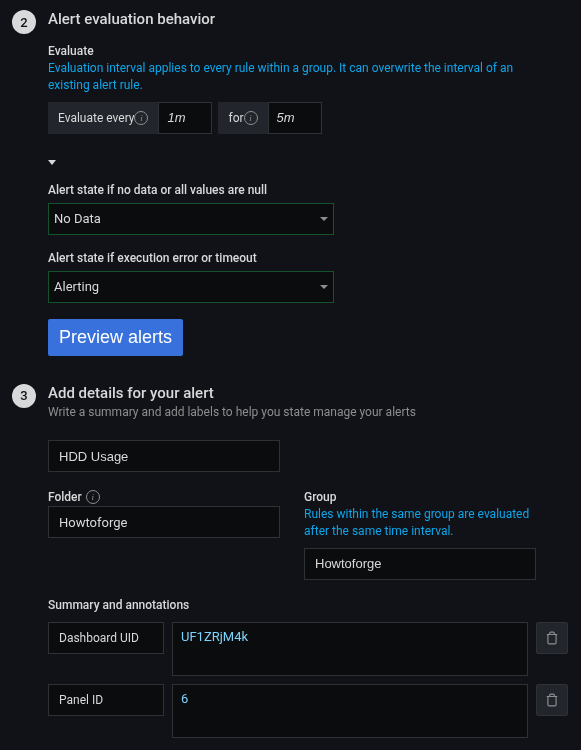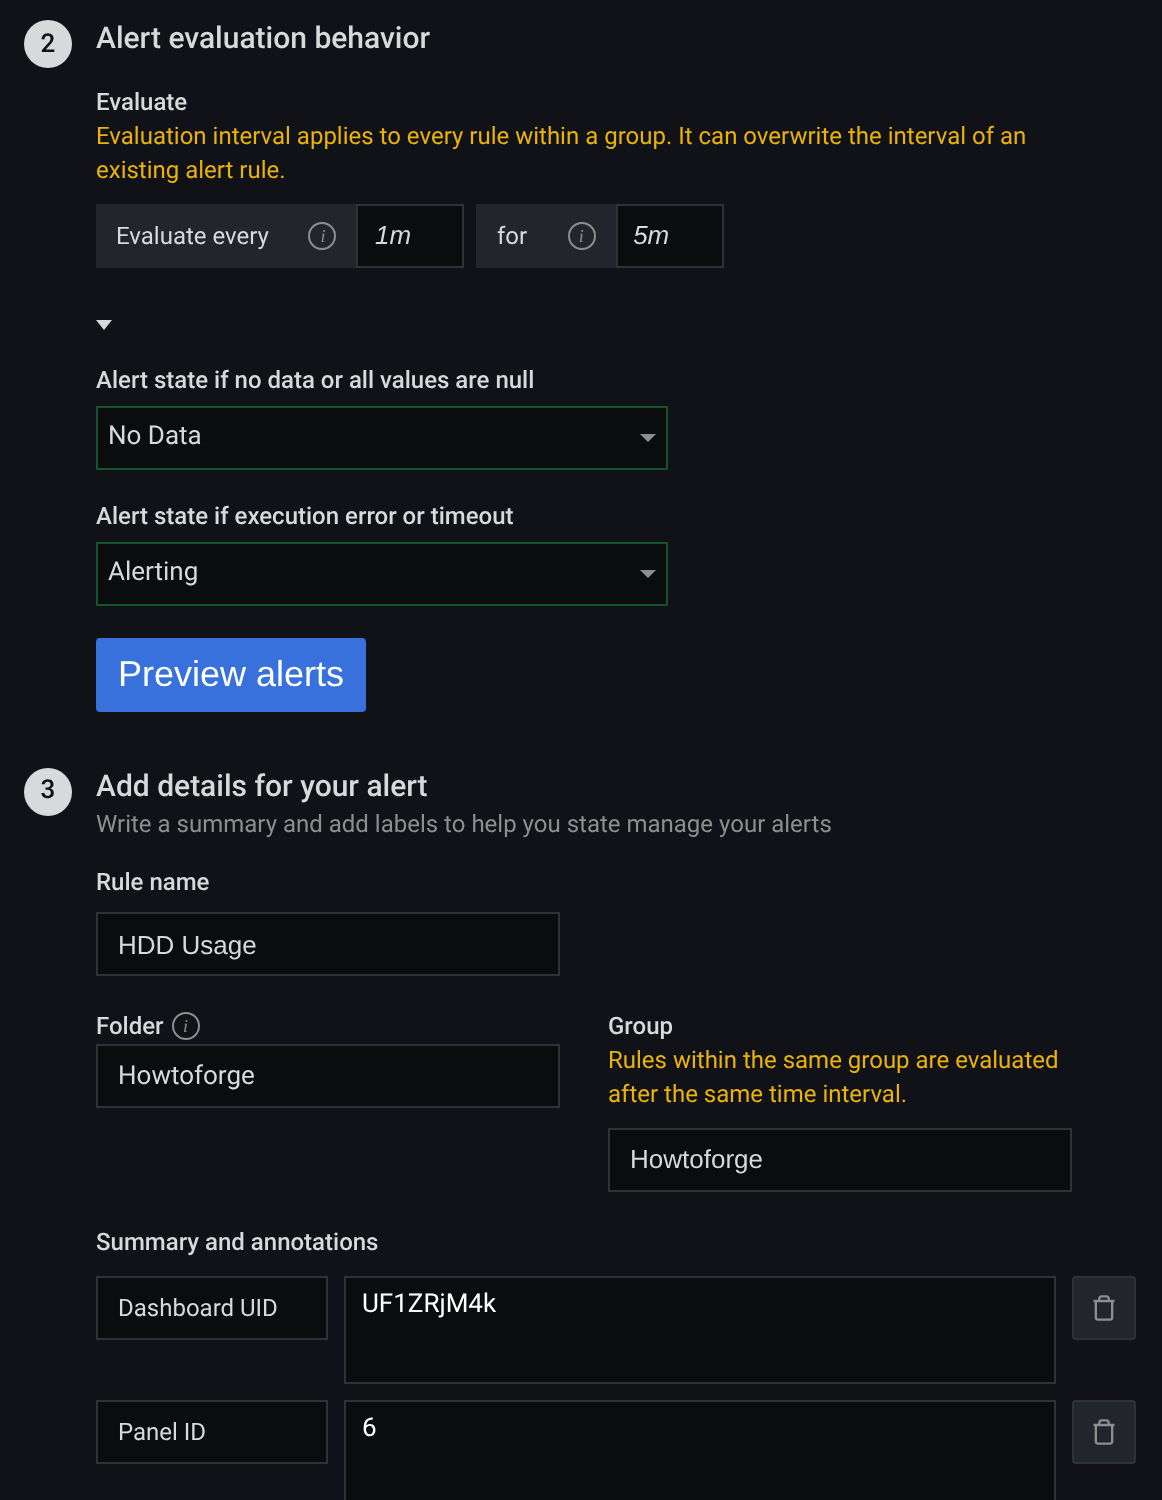--- a/index.html
+++ b/index.html
@@ -24,30 +24,30 @@
     justify-content: center;
     font-size: 13px;
     font-weight: 500;
     margin: 0 12px;
     flex-shrink: 0;
   }
   .section-body { flex: 1; padding-right: 16px; }
   .section-title { color: #d8d9da; font-size: 15px; font-weight: 500; margin-bottom: 2px; }
   .section-sub { color: #8e8e8e; font-size: 12px; margin-bottom: 14px; line-height: 1.4; }
   .field-label { color: #d8d9da; font-size: 12px; font-weight: 500; margin-bottom: 2px; display: flex; align-items: center; gap: 4px; }
-  .field-desc { color: #eab308; font-size: 12px; margin-bottom: 8px; line-height: 1.4; max-width: 500px; }
+  .field-desc { color: #0ea5e9; font-size: 12px; margin-bottom: 8px; line-height: 1.4; max-width: 500px; }
   .row { display: flex; align-items: center; gap: 0; margin-bottom: 12px; }
   .inline-label {
     background: #22252b;
     color: #d8d9da;
     padding: 7px 10px;
     font-size: 12px;
     display: flex;
     align-items: center;
-    gap: 20px;
+    gap: 0;
     height: 32px;
   }
   .input {
     background: #0b0c0e;
     border: 1px solid #2c3235;
     color: #d8d9da;
     padding: 6px 8px;
     font-size: 13px;
     height: 32px;
   }
@@ -141,21 +141,21 @@
     height: 32px;
     width: 116px;
     display: flex;
     align-items: center;
     justify-content: space-between;
     cursor: pointer;
   }
   .annot-val {
     background: #0b0c0e;
     border: 1px solid #2c3235;
-    color: #ffffff;
+    color: #7dd3fc;
     padding: 6px 8px;
     font-size: 13px;
     width: 356px;
     height: 54px;
     resize: none;
     font-family: inherit;
   }
   .del-btn {
     background: #22252b;
     border: 1px solid #2c3235;
@@ -210,21 +210,20 @@
     <button class="btn-primary">Preview alerts</button>
   </div>
 </div>
 
 <div class="section">
   <div class="step-badge">3</div>
   <div class="section-body">
     <div class="section-title">Add details for your alert</div>
     <div class="section-sub">Write a summary and add labels to help you state manage your alerts</div>
 
-    <div class="field-label">Rule name</div>
     <input class="text-input" style="margin-top: 6px;" value="HDD Usage">
 
     <div class="two-col">
       <div class="col">
         <div class="field-label">
           <span>Folder</span>
           <span class="info-icon">i</span>
         </div>
         <div class="select-md">
           <span>Howtoforge</span>

